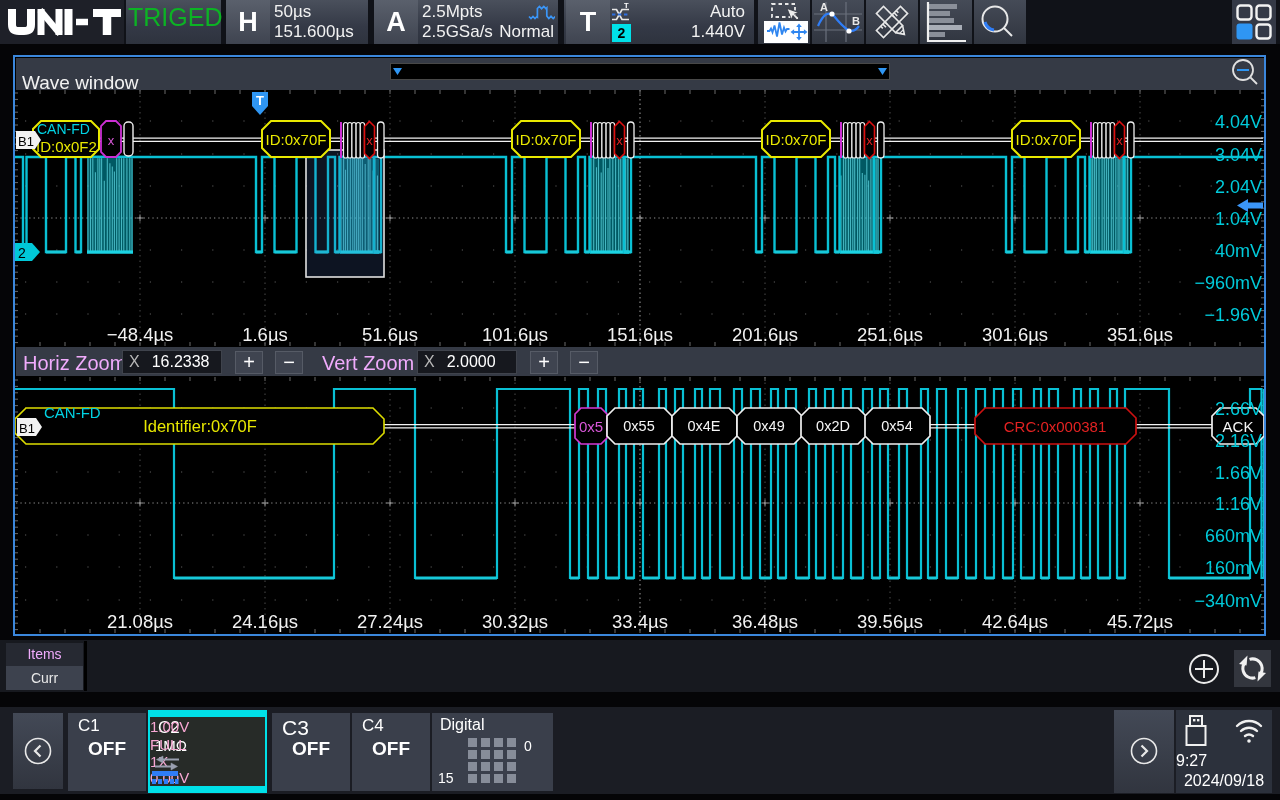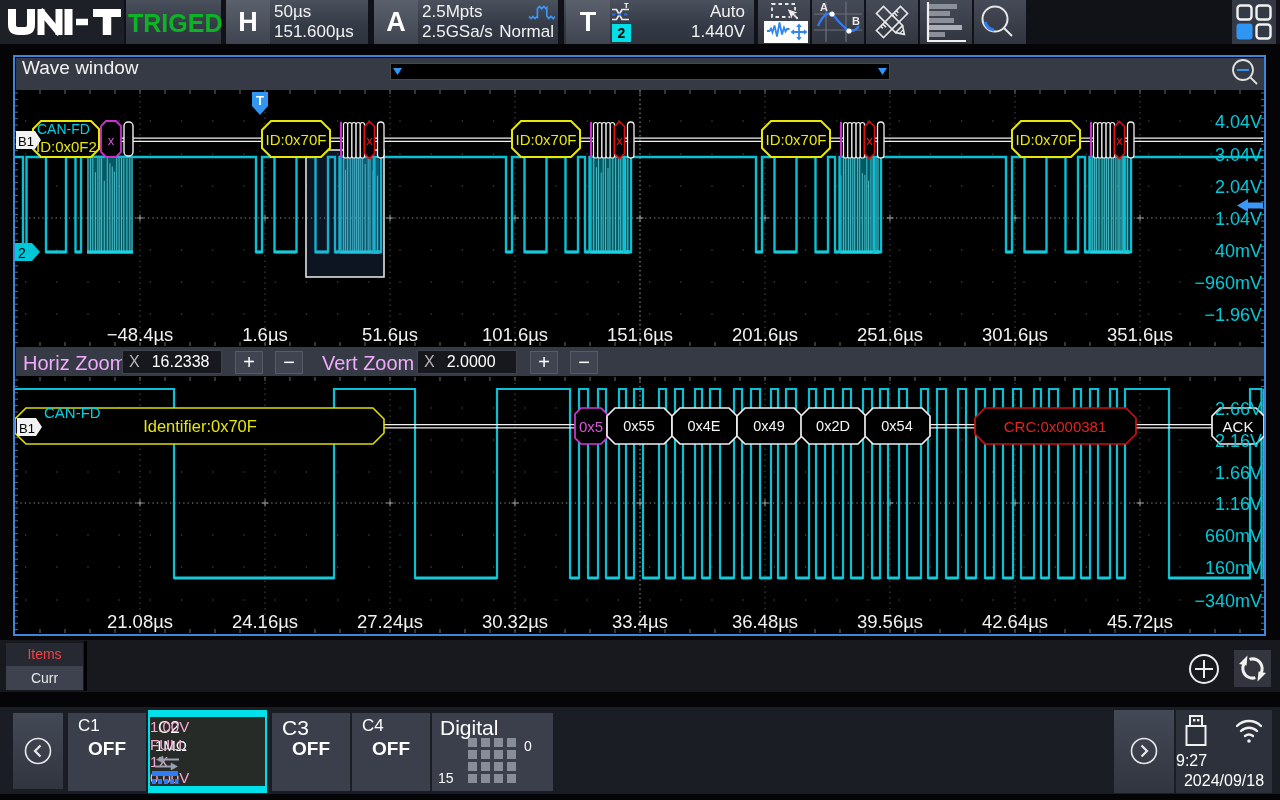--- a/index.html
+++ b/index.html
@@ -24,21 +24,21 @@
 <path d="M8,5 V20.5 Q8,27 15,27 H20 Q27,27 27,20.5 V5" stroke-width="8"></path>
 <path d="M37,5 V31 M55,5 V31" stroke-width="7"></path>
 <path d="M36,6 L56,30" stroke-width="6.5"></path>
 <path d="M64.5,5 V31" stroke-width="8"></path>
 <path d="M72,18 H84" stroke-width="6.5"></path>
 <path d="M89,9 H117" stroke-width="8"></path>
 <path d="M103,9 V31" stroke-width="8.5"></path>
 </g>
     </svg>
     <div class="abs panelg" style="left:126px;top:0;width:95px;height:44px"></div>
-    <div class="abs" style="left:128px;top:9px;width:92px;height:26px;font-size:25px;font-weight:bold;color:#0cb324;letter-spacing:0px">TRIGED</div>
+    <div class="abs" style="left:128px;top:3px;width:92px;height:26px;font-size:25px;font-weight:normal;color:#0cb324;letter-spacing:0px">TRIGED</div>
     <div class="abs panelg" style="left:226px;top:0;width:142px;height:44px"></div>
     <div class="abs lbox" style="left:226px;top:0;width:44px;height:44px">H</div>
     <div class="abs trow" style="left:274px;top:3px">50µs</div>
     <div class="abs trow" style="left:274px;top:23px">151.600µs</div>
     <div class="abs panelg" style="left:374px;top:0;width:184px;height:44px"></div>
     <div class="abs lbox" style="left:374px;top:0;width:44px;height:44px">A</div>
     <div class="abs trow" style="left:422px;top:3px">2.5Mpts</div>
     <div class="abs trow" style="left:422px;top:23px">2.5GSa/s</div>
     <div class="abs trow" style="left:458px;top:23px;width:96px;text-align:right">Normal</div>
     <svg class="abs" style="left:528px;top:4px" width="27" height="17" viewBox="0 0 27 17">
@@ -110,21 +110,21 @@
 <rect x="0" y="0" width="44" height="44" fill="#343946"></rect>
 <g fill="none" stroke="#f2f2f2" stroke-width="2.4">
 <rect x="5.5" y="5.5" width="14" height="14" rx="3"></rect>
 <rect x="24.5" y="5.5" width="14" height="14" rx="3"></rect>
 <rect x="24.5" y="24.5" width="14" height="14" rx="3"></rect>
       </g>
 <rect x="4.5" y="23.5" width="16" height="16" rx="3" fill="#2f96f3"></rect>
     </svg>
 <div class="abs" style="left:13px;top:55px;width:1253px;height:581px;border:2.5px solid #3b87dc;background:#000"></div>
     <div class="abs" style="left:15.5px;top:57.5px;width:1248px;height:32px;background:#353a45"></div>
-    <div class="abs" style="left:22px;top:57px;font-size:19px;color:#f2f2f2">Wave window</div>
+    <div class="abs" style="left:22px;top:72px;font-size:19px;color:#f2f2f2">Wave window</div>
     <div class="abs" style="left:390px;top:63px;width:500px;height:17px;background:#000;border:1px solid #484848"></div>
     <svg class="abs" style="left:391px;top:66px" width="498" height="12" viewBox="0 0 498 12">
       <path d="M2,2 h9 l-4.5,7 z M487,2 h9 l-4.5,7 z" fill="#2f96f3"></path>
     </svg>
     <svg class="abs" style="left:1230px;top:58px" width="30" height="30" viewBox="0 0 30 30">
 <circle cx="13" cy="12" r="10" stroke="#e0e0e0" stroke-width="1.8" fill="none"></circle>
 <line x1="7" y1="12" x2="19" y2="12" stroke="#2f96f3" stroke-width="2"></line>
 <line x1="20.5" y1="19.5" x2="27" y2="26" stroke="#e0e0e0" stroke-width="1.8"></line>
     </svg>
     <svg class="abs" style="left:15px;top:90px" width="1249" height="257" viewBox="15 90 1249 257">
@@ -309,21 +309,21 @@
       <text x="265" y="628" font-size="18.5" fill="#f2f2f2" text-anchor="middle" font-weight="normal" font-family="Liberation Sans, sans-serif">24.16µs</text>
       <text x="390" y="628" font-size="18.5" fill="#f2f2f2" text-anchor="middle" font-weight="normal" font-family="Liberation Sans, sans-serif">27.24µs</text>
       <text x="515" y="628" font-size="18.5" fill="#f2f2f2" text-anchor="middle" font-weight="normal" font-family="Liberation Sans, sans-serif">30.32µs</text>
       <text x="640" y="628" font-size="18.5" fill="#f2f2f2" text-anchor="middle" font-weight="normal" font-family="Liberation Sans, sans-serif">33.4µs</text>
       <text x="765" y="628" font-size="18.5" fill="#f2f2f2" text-anchor="middle" font-weight="normal" font-family="Liberation Sans, sans-serif">36.48µs</text>
       <text x="890" y="628" font-size="18.5" fill="#f2f2f2" text-anchor="middle" font-weight="normal" font-family="Liberation Sans, sans-serif">39.56µs</text>
       <text x="1015" y="628" font-size="18.5" fill="#f2f2f2" text-anchor="middle" font-weight="normal" font-family="Liberation Sans, sans-serif">42.64µs</text>
       <text x="1140" y="628" font-size="18.5" fill="#f2f2f2" text-anchor="middle" font-weight="normal" font-family="Liberation Sans, sans-serif">45.72µs</text>
     </svg>
 <div class="abs" style="left:0;top:640px;width:1280px;height:52px;background:#17191f"></div>
-    <div class="abs" style="left:6px;top:643px;width:77px;height:23px;background:#262932;color:#ef4444;font-size:14px;text-align:center;line-height:23px">Items</div>
+    <div class="abs" style="left:6px;top:643px;width:77px;height:23px;background:#262932;color:#f0abfc;font-size:14px;text-align:center;line-height:23px">Items</div>
     <div class="abs" style="left:6px;top:666px;width:77px;height:24px;background:#3d424e;color:#e8e8e8;font-size:14px;text-align:center;line-height:24px">Curr</div>
     <div class="abs" style="left:84px;top:641px;width:3px;height:50px;background:#000"></div>
     <svg class="abs" style="left:1188px;top:653px" width="32" height="32" viewBox="0 0 32 32">
 <circle cx="16" cy="16" r="14" stroke="#ececec" stroke-width="2" fill="none"></circle>
 <path d="M16,7 V25 M7,16 H25" stroke="#ececec" stroke-width="2"></path>
     </svg>
     <svg class="abs" style="left:1234px;top:650px" width="37" height="37" viewBox="0 0 37 37">
 <rect x="0" y="0" width="37" height="37" fill="#33363e"></rect>
 <circle cx="18.5" cy="18.5" r="9.6" fill="none" stroke="#f0f0f0" stroke-width="3" stroke-dasharray="25.1 5" transform="rotate(252 18.5 18.5)"></circle>
 <path d="M5,14 L13.5,5.5 L12.5,15.5 z" fill="#f0f0f0"></path>
@@ -364,21 +364,21 @@
         <rect x="23" y="8" width="3.5" height="5"></rect>
       </g>
     </svg>
     <div class="abs card" style="left:272px;top:713px;width:78px;height:78px"></div>
     <div class="abs" style="left:282px;top:716px;font-size:21px;color:#fff">C3</div>
     <div class="abs" style="left:272px;top:738px;width:78px;text-align:center;font-size:19px;font-weight:bold;color:#fff">OFF</div>
     <div class="abs card" style="left:352px;top:713px;width:78px;height:78px"></div>
     <div class="abs" style="left:362px;top:716px;font-size:17px;color:#fff">C4</div>
     <div class="abs" style="left:352px;top:738px;width:78px;text-align:center;font-size:19px;font-weight:bold;color:#fff">OFF</div>
     <div class="abs card" style="left:432px;top:713px;width:121px;height:78px"></div>
-    <div class="abs" style="left:440px;top:716px;font-size:21px;color:#fff">Digital</div>
+    <div class="abs" style="left:440px;top:716px;font-size:16px;color:#fff">Digital</div>
     <svg class="abs" style="left:466px;top:737px" width="52" height="48" viewBox="0 0 52 48">
       <g fill="#878d99">
         <rect x="2" y="1" width="9" height="9"></rect>
         <rect x="15" y="1" width="9" height="9"></rect>
         <rect x="28" y="1" width="9" height="9"></rect>
         <rect x="41" y="1" width="9" height="9"></rect>
         <rect x="2" y="13" width="9" height="9"></rect>
         <rect x="15" y="13" width="9" height="9"></rect>
         <rect x="28" y="13" width="9" height="9"></rect>
         <rect x="41" y="13" width="9" height="9"></rect>

